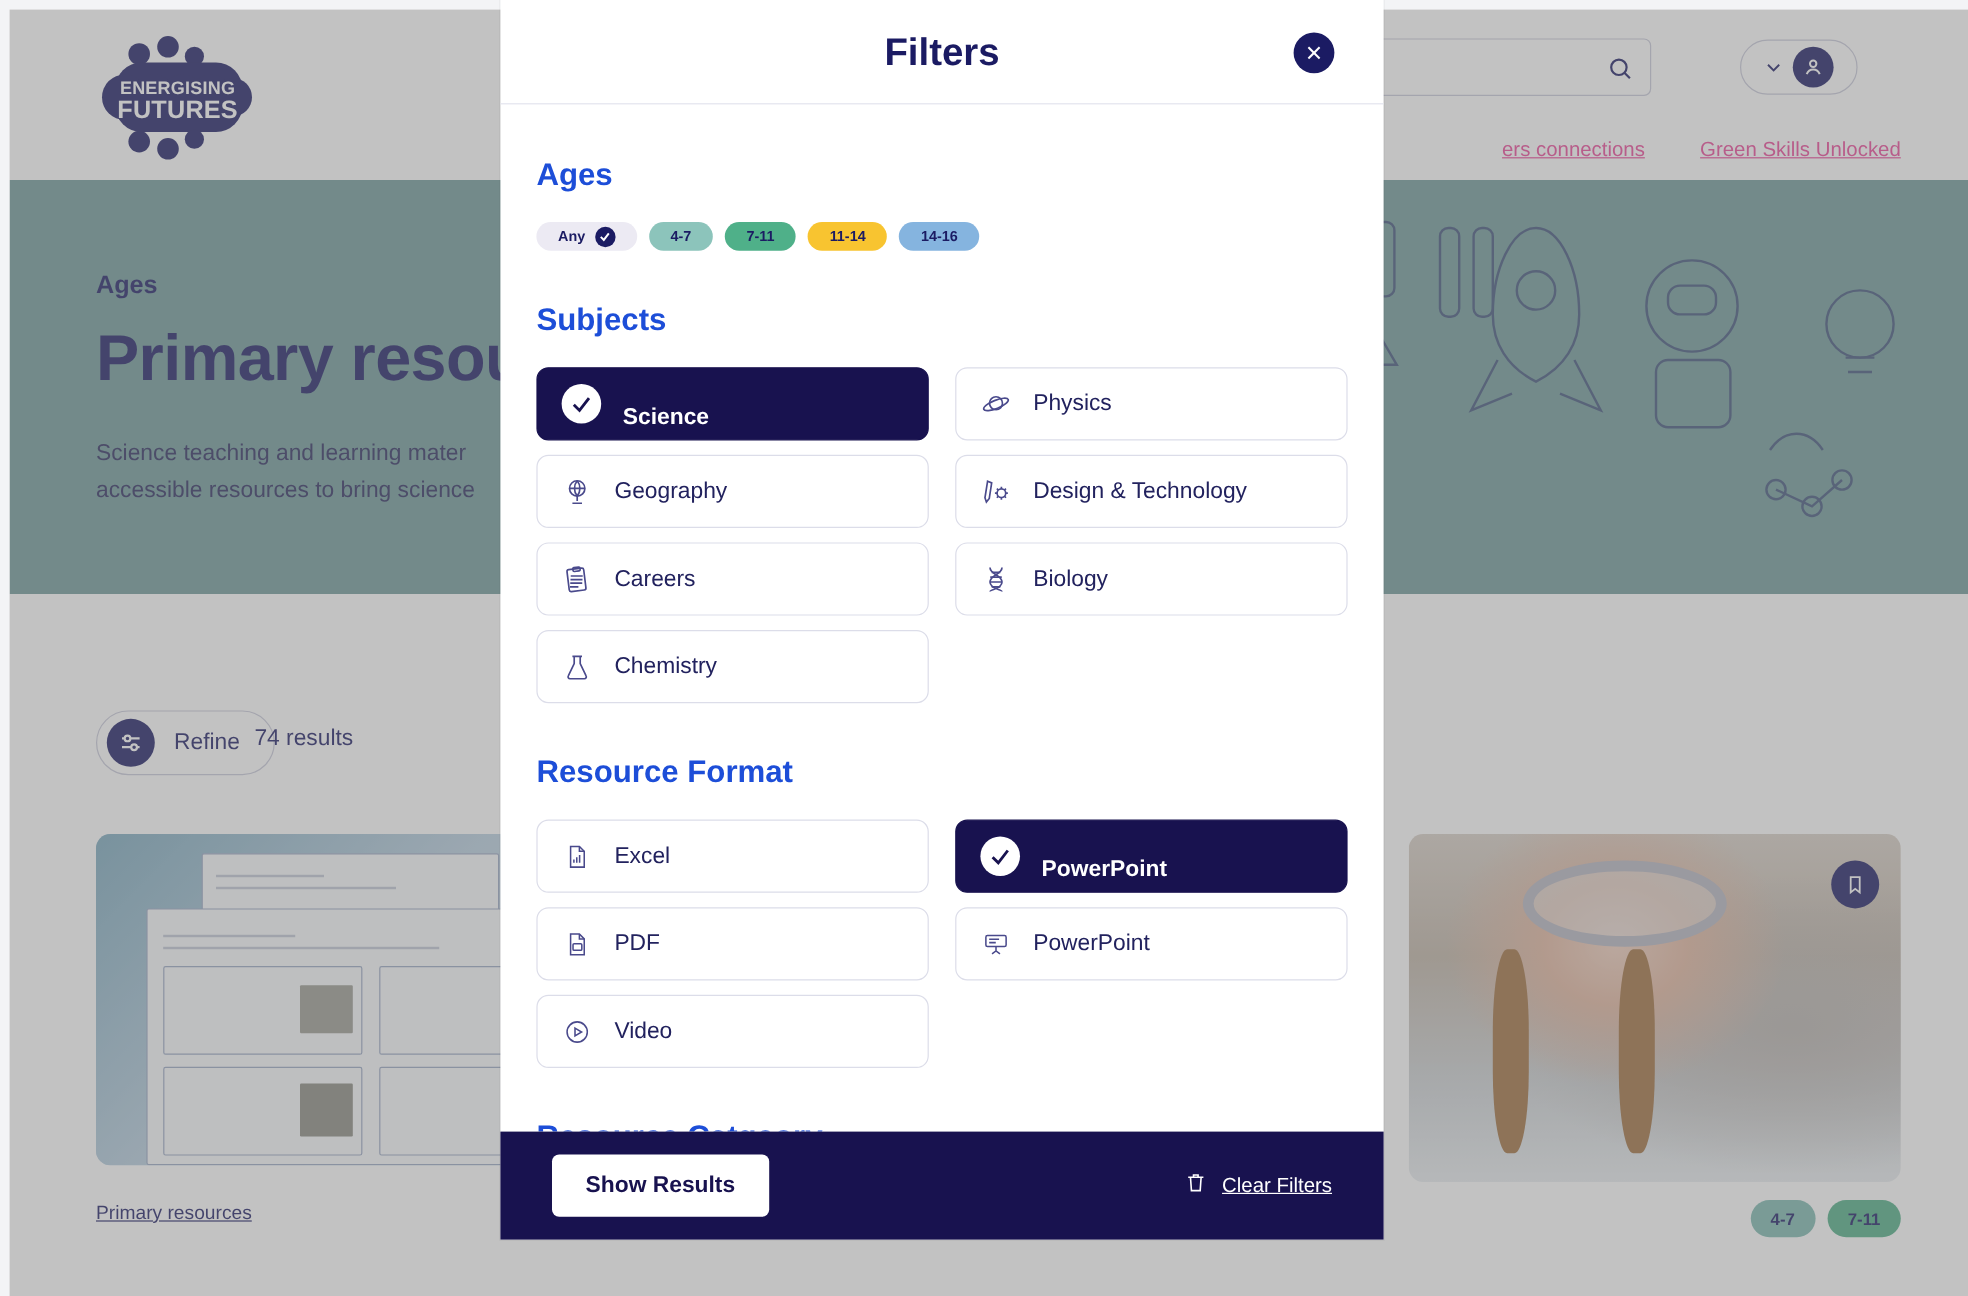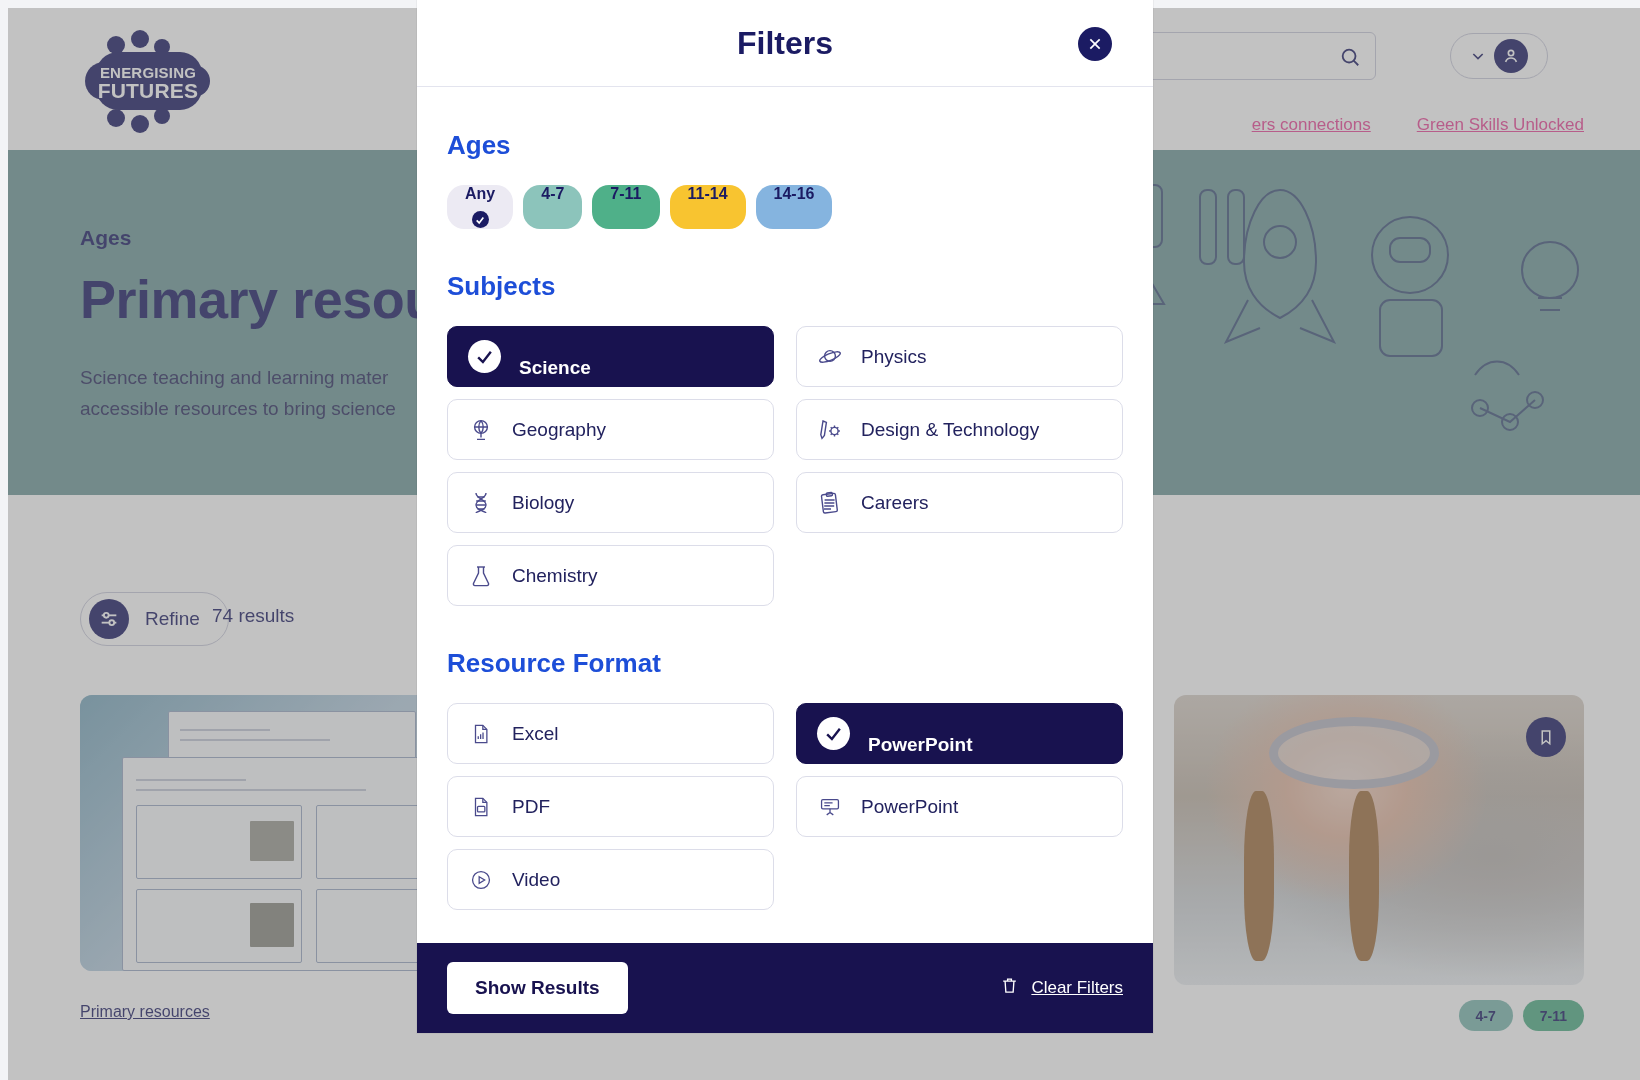--- a/index.html
+++ b/index.html
@@ -214,26 +214,25 @@
     overflow: hidden;
   }
   .sec-title {
     font-size: 26px; font-weight: bold; color: #1d4ed8;
     margin-bottom: 24px;
   }
   .sec { margin-bottom: 42px; }
 
   .age-row { display: flex; gap: 10px; }
   .age-pill {
-    height: 44px; padding: 0 18px; border-radius: 17px;
+    height: 24px; padding: 0 18px; border-radius: 17px;
     display: flex; align-items: center; gap: 8px;
-    font-size: 16px; font-weight: 700; color: #1b1b63;
+    font-size: 12px; font-weight: 700; color: #1b1b63;
     cursor: pointer; border: none;
     font-family: inherit;
-    flex-direction: column;
   }
   .age-check {
     width: 17px; height: 17px; border-radius: 50%;
     background: #1b1b63; display: flex; align-items: center; justify-content: center;
     flex: 0 0 17px;
   }
 
   .opt-grid {
     display: grid;
     grid-template-columns: 1fr 1fr;
@@ -260,21 +259,21 @@
   .opt.selected .lbl { color: #ffffff; font-weight: bold; margin-top: 22px; }
   .opt.selected .ic {
     width: 33px; height: 33px; flex: 0 0 33px;
     border-radius: 50%; background: #ffffff;
   }
 
   .modal-foot {
     flex: 0 0 90px;
     background: #18124f;
     display: flex; align-items: center;
-    padding: 0 30px;
+    padding: 0 43px;
     justify-content: space-between;
     gap: 32px;
   }
   .show-results {
     background: #ffffff; color: #18124f;
     font-size: 19px; font-weight: bold;
     border: none; border-radius: 6px;
     height: 52px; padding: 0 28px;
     cursor: pointer; font-family: inherit;
   }
@@ -506,37 +505,37 @@
                 <path d="M16.5 7.6v1.8 M16.5 16.6v1.8 M11.1 13h1.8 M20.1 13h1.8
                          M12.7 9.2l1.3 1.3 M19 15.5l1.3 1.3 M20.3 9.2l-1.3 1.3 M14 15.5l-1.3 1.3"></path>
               </svg>
             </span>
             <span class="lbl">Design &amp; Technology</span>
           </button>
 
           <button class="opt">
             <span class="ic">
               <svg width="24" height="24" viewBox="0 0 24 24" fill="none" stroke="#4a4a8c" stroke-width="1.4">
+                <rect x="4.4" y="3" width="14" height="18.4" rx="1.6" transform="rotate(-7 11.4 12.2)"></rect>
+                <rect x="8.4" y="1.8" width="6" height="3.2" rx="1" transform="rotate(-7 11.4 3.4)"></rect>
+                <path d="M6.6 9h10 M6.4 12h10 M6.2 15h10 M6 18h7"></path>
+              </svg>
+            </span>
+            <span class="lbl">Careers</span>
+          </button>
+
+          <button class="opt">
+            <span class="ic">
+              <svg width="24" height="24" viewBox="0 0 24 24" fill="none" stroke="#4a4a8c" stroke-width="1.4">
                 <path d="M7 2c0 6 10 6 10 12s-10 6-10 8"></path>
                 <path d="M17 2c0 6-10 6-10 12s10 6 10 8"></path>
                 <path d="M8.4 6h7.2 M7.2 10h9.6 M7.2 14h9.6 M8.4 18h7.2"></path>
               </svg>
             </span>
             <span class="lbl">Biology</span>
-          </button>
-
-          <button class="opt">
-            <span class="ic">
-              <svg width="24" height="24" viewBox="0 0 24 24" fill="none" stroke="#4a4a8c" stroke-width="1.4">
-                <rect x="4.4" y="3" width="14" height="18.4" rx="1.6" transform="rotate(-7 11.4 12.2)"></rect>
-                <rect x="8.4" y="1.8" width="6" height="3.2" rx="1" transform="rotate(-7 11.4 3.4)"></rect>
-                <path d="M6.6 9h10 M6.4 12h10 M6.2 15h10 M6 18h7"></path>
-              </svg>
-            </span>
-            <span class="lbl">Careers</span>
           </button>
 
           <button class="opt">
             <span class="ic">
               <svg width="24" height="24" viewBox="0 0 24 24" fill="none" stroke="#4a4a8c" stroke-width="1.4">
                 <path d="M9.5 3v6L4.6 19.2a1.6 1.6 0 0 0 1.4 2.4h12a1.6 1.6 0 0 0 1.4-2.4L14.5 9V3"></path>
                 <path d="M8 3h8"></path>
               </svg>
             </span>
             <span class="lbl">Chemistry</span>

